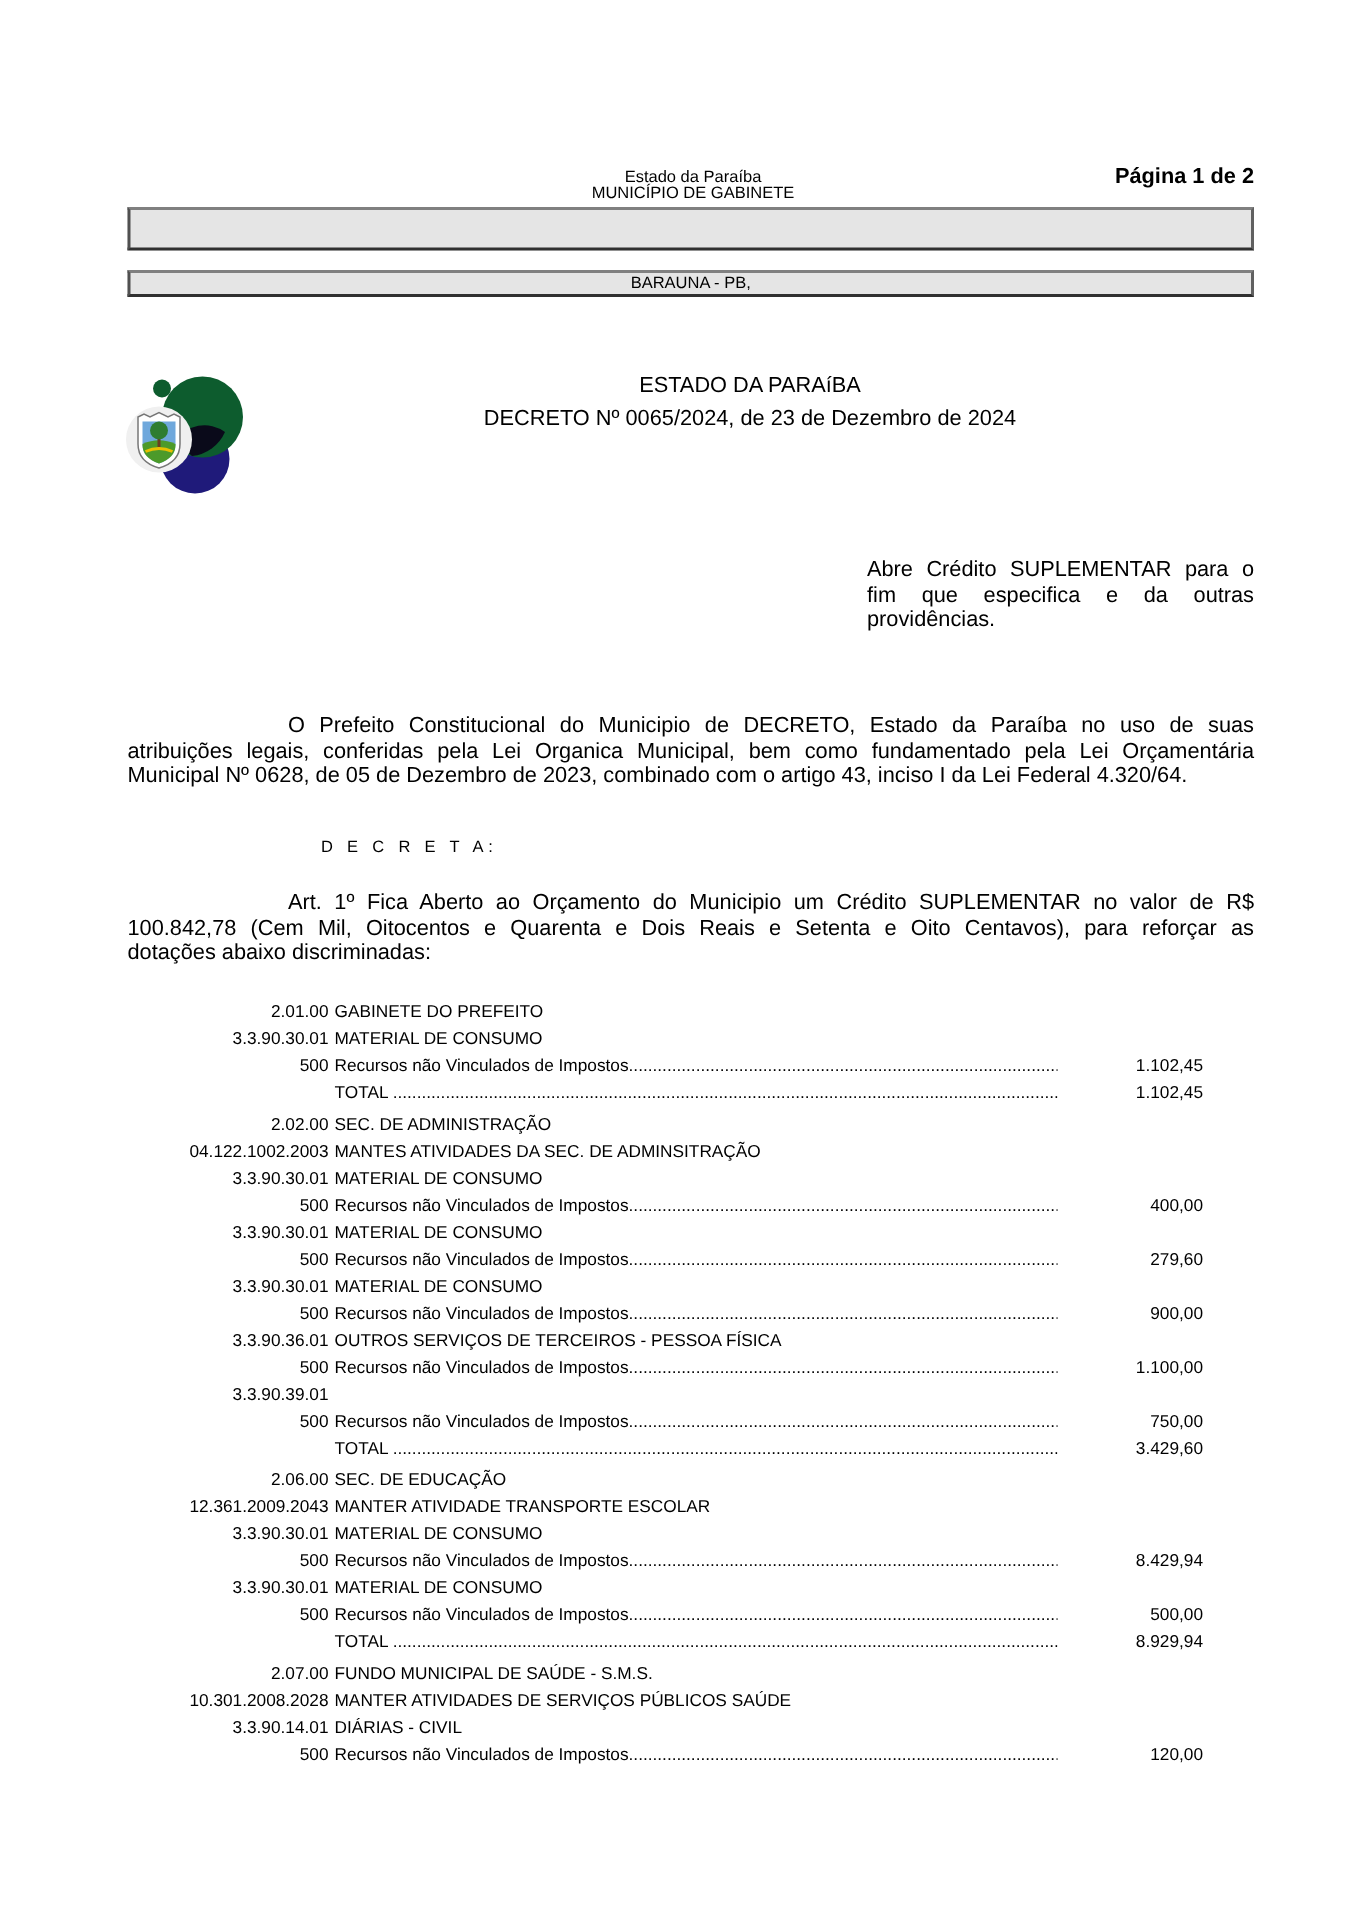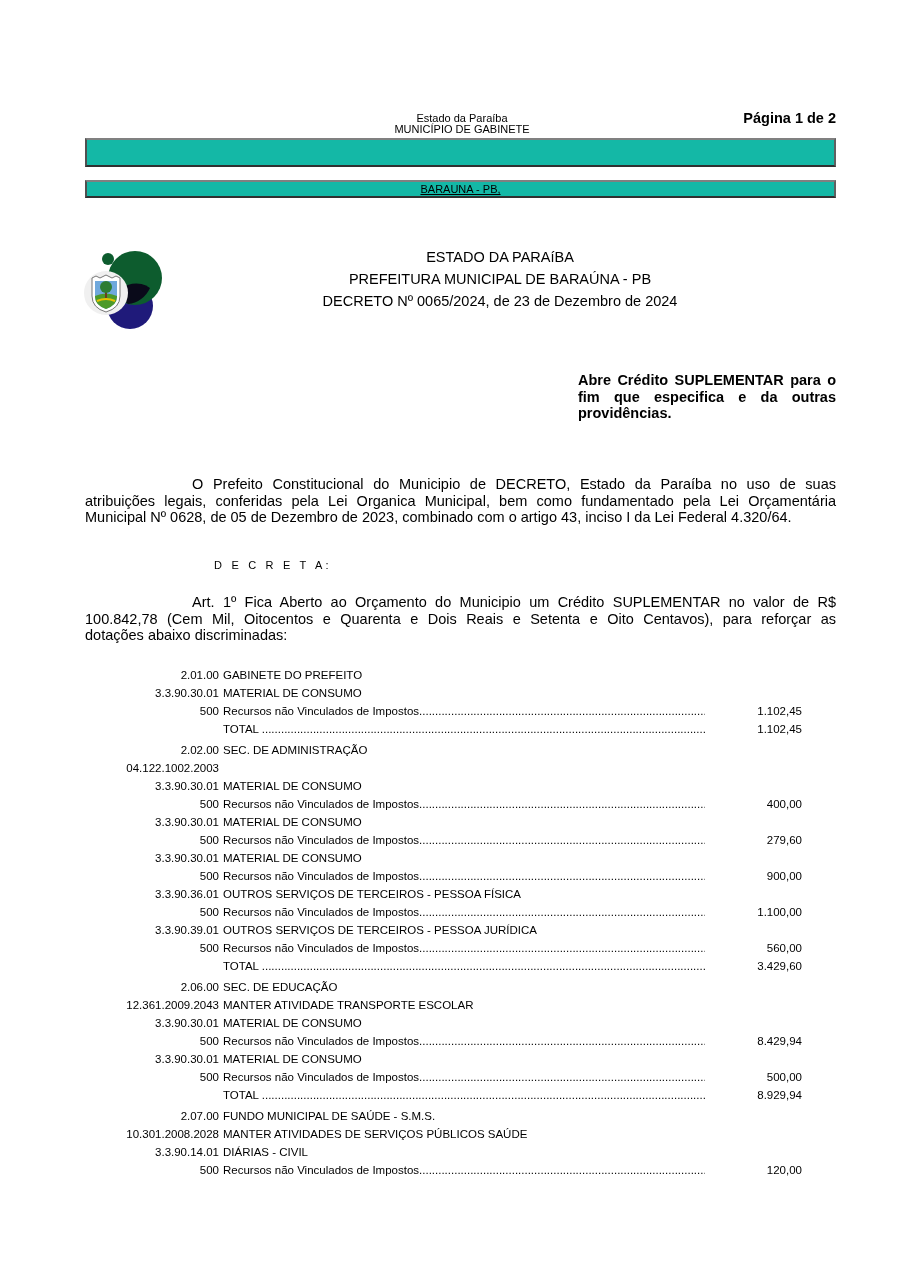--- a/index.html
+++ b/index.html
@@ -3,33 +3,33 @@
 <meta charset="utf-8">
 <style>
   html, body { margin: 0; padding: 0; background: #ffffff; }
   body { width: 900px; height: 1273px; position: relative; overflow: hidden;
          font-family: "Liberation Sans", "DejaVu Sans", sans-serif; color: #000; }
   .abs { position: absolute; }
 
   
   .hdr-center { left: 300px; width: 324px; top: 113px; text-align: center; font-size: 11px; line-height: 11px; }
   .page-num { right: 64px; top: 110px; font-size: 14.5px; font-weight: bold; }
-  .bar { left: 85px; width: 747px; background: #14b8a6;
+  .bar { left: 85px; width: 747px; background: #e5e5e5;
          border-top: 2px solid #808080; border-left: 2px solid #505050;
-         border-bottom: 2px solid #303030; border-right: 2px solid #606060; text-decoration: underline; }
+         border-bottom: 2px solid #303030; border-right: 2px solid #606060; }
   .bar1 { top: 138px; height: 25px; }
   .bar2 { top: 180px; height: 14px; font-size: 11px; line-height: 14px; text-align: center; }
 
   
   .logo { left: 84px; top: 246px; width: 82px; height: 86px; }
 
   
   .title { left: 260px; width: 480px; top: 246px; text-align: center; font-size: 14.5px; line-height: 22px; }
 
-  .ementa { left: 578px; width: 258px; top: 372px; font-size: 14.5px; line-height: 16.5px; text-align: justify; text-align-last: left; font-weight: bold; }
+  .ementa { left: 578px; width: 258px; top: 372px; font-size: 14.5px; line-height: 16.5px; text-align: justify; text-align-last: left; }
   .ementa .jl { text-align: justify; text-align-last: justify; display: block; }
 
   .para { left: 85px; width: 751px; font-size: 14.5px; line-height: 16.5px; text-align: justify; }
   .para .ind { display: inline-block; width: 107px; }
   .para .jl { display: block; text-align: justify; text-align-last: justify; }
   .p1 { top: 476px; }
   .decreta { left: 214px; top: 559px; font-size: 11px; letter-spacing: 3.2px; }
   .p2 { top: 594px; }
 
   
@@ -63,21 +63,20 @@
     <path d="M11 35 L33 35 L33 50 Q33 59 22 63 Q11 59 11 50 Z" fill="#6fa8dc"></path>
     <path d="M11 50 Q22 45 33 50 L33 51 Q33 59 22 63 Q11 59 11 51 Z" fill="#4c9a2a"></path>
     <path d="M13 55 Q22 51 31 55" stroke="#e8c000" stroke-width="2" fill="none"></path>
     <rect x="21" y="43" width="2" height="9" fill="#6b3e1f"></rect>
     <circle cx="22" cy="41" r="6" fill="#2e7d32"></circle>
   </svg>
 </div>
 
 <div class="abs title">
   <div>ESTADO  DA PARAíBA</div>
-  <div>PREFEITURA MUNICIPAL DE BARAÚNA - PB</div>
   <div>DECRETO Nº 0065/2024, de 23 de Dezembro de 2024</div>
 </div>
 
 <div class="abs ementa">
   <span class="jl">Abre Crédito SUPLEMENTAR para o</span>
   <span class="jl">fim que especifica e da outras</span>
   <span>providências.</span>
 </div>
 
 <div class="abs para p1">
@@ -114,20 +113,21 @@
     <span class="amount">1.102,45</span>
   </div>
   <div class="gap"></div>
 
   <div class="row">
     <span class="code">2.02.00</span>
     <span class="desc">SEC. DE ADMINISTRAÇÃO</span>
   </div>
   <div class="row">
     <span class="code">04.122.1002.2003</span>
+    <span class="desc">MANTES ATIVIDADES DA SEC. DE ADMINSITRAÇÃO</span>
   </div>
   <div class="row">
     <span class="code">3.3.90.30.01</span>
     <span class="desc">MATERIAL DE CONSUMO</span>
   </div>
   <div class="row">
     <span class="code">500</span>
     <span class="dots"><span>Recursos não Vinculados de Impostos</span><span>................................................................................................................................................................................</span></span>
     <span class="amount">400,00</span>
   </div>
@@ -153,26 +153,25 @@
     <span class="code">3.3.90.36.01</span>
     <span class="desc">OUTROS SERVIÇOS DE TERCEIROS -  PESSOA FÍSICA</span>
   </div>
   <div class="row">
     <span class="code">500</span>
     <span class="dots"><span>Recursos não Vinculados de Impostos</span><span>................................................................................................................................................................................</span></span>
     <span class="amount">1.100,00</span>
   </div>
   <div class="row">
     <span class="code">3.3.90.39.01</span>
-    <span class="desc">OUTROS SERVIÇOS DE TERCEIROS -  PESSOA JURÍDICA</span>
-  </div>
-  <div class="row">
-    <span class="code">500</span>
-    <span class="dots"><span>Recursos não Vinculados de Impostos</span><span>................................................................................................................................................................................</span></span>
-    <span class="amount">560,00</span>
+  </div>
+  <div class="row">
+    <span class="code">500</span>
+    <span class="dots"><span>Recursos não Vinculados de Impostos</span><span>................................................................................................................................................................................</span></span>
+    <span class="amount">750,00</span>
   </div>
   <div class="row">
     <span class="dots"><span>TOTAL </span><span>................................................................................................................................................................................</span></span>
     <span class="amount">3.429,60</span>
   </div>
   <div class="gap"></div>
 
   <div class="row">
     <span class="code">2.06.00</span>
     <span class="desc">SEC. DE EDUCAÇÃO</span>

